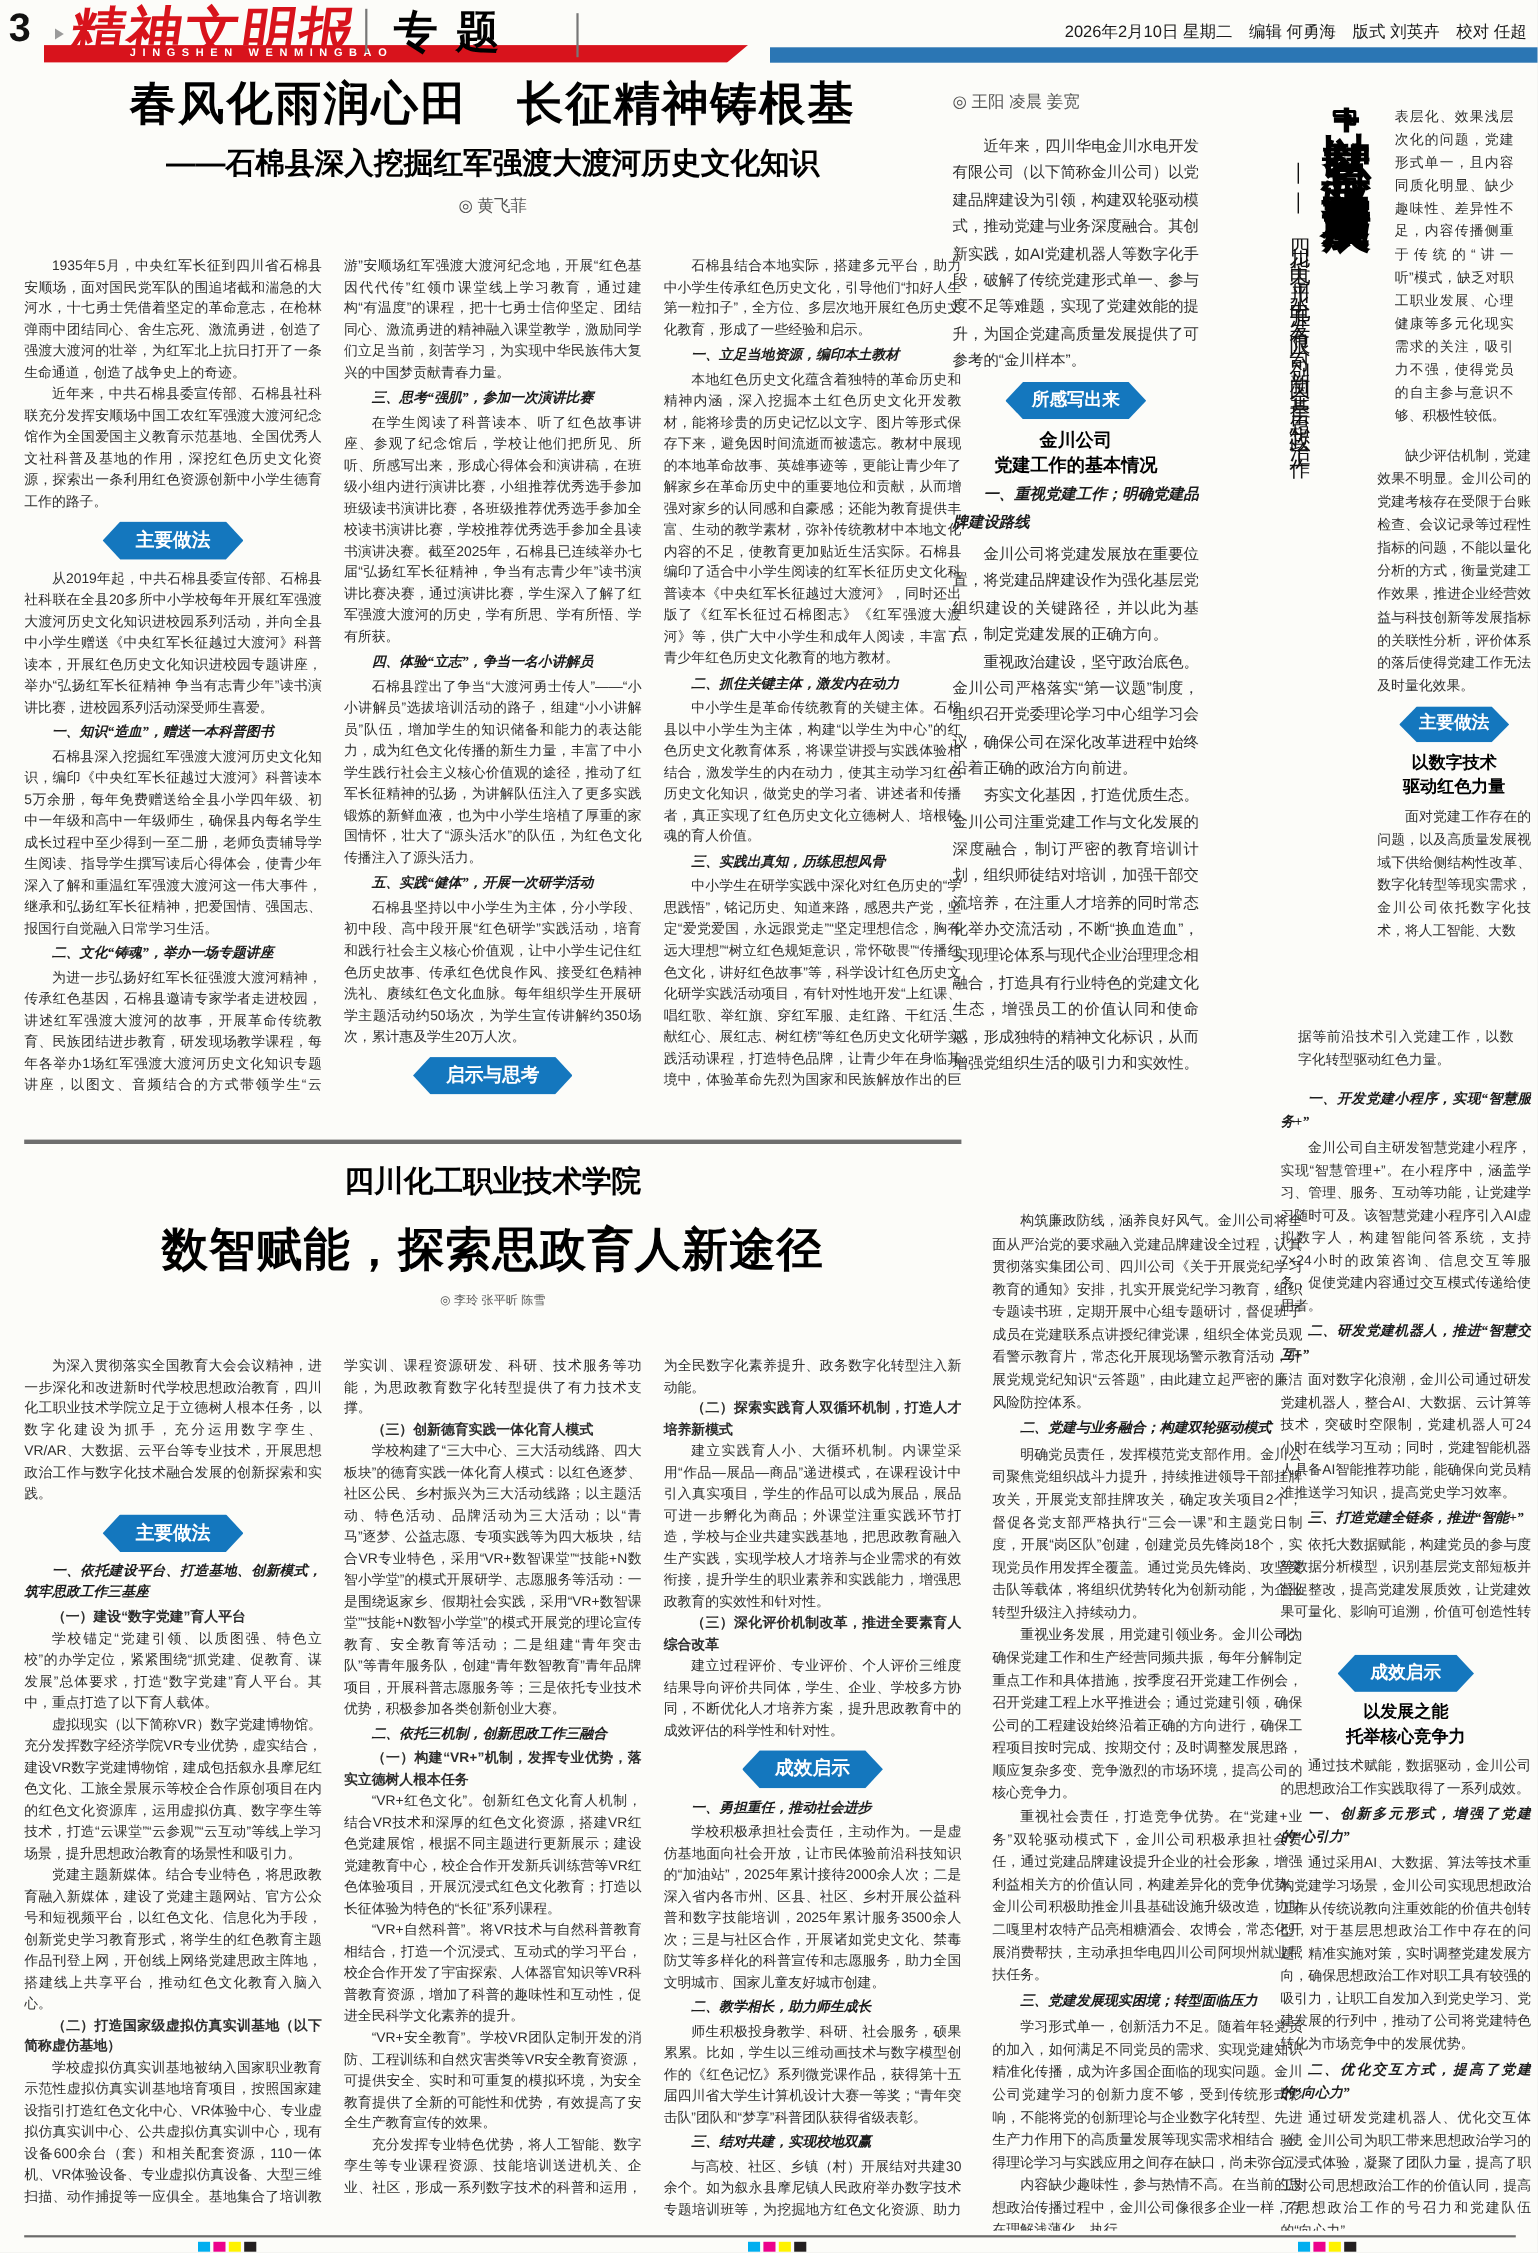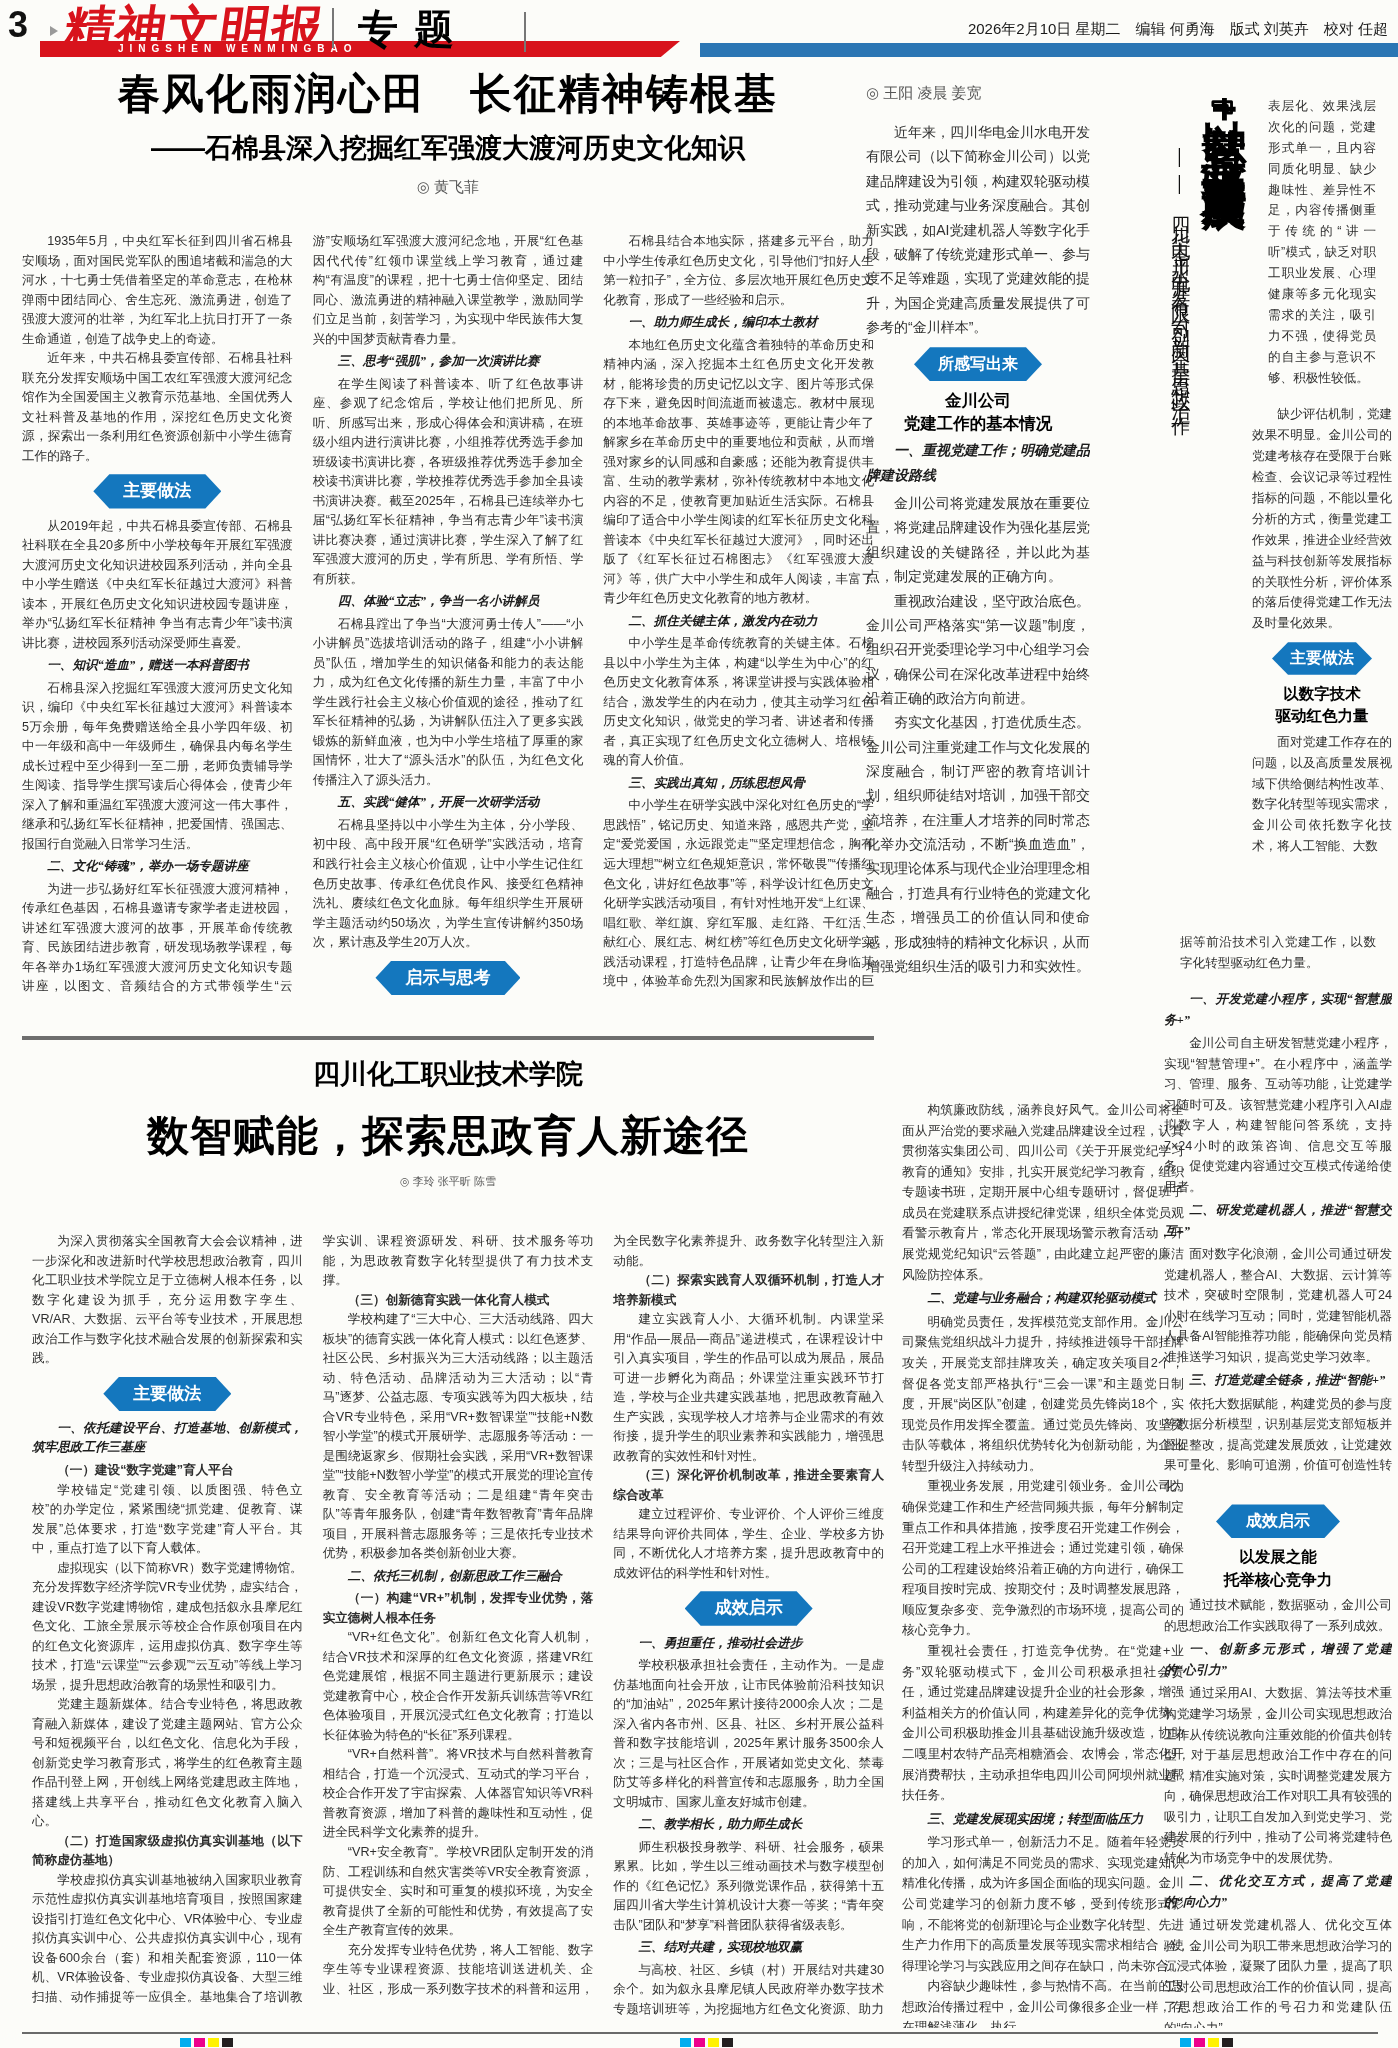--- a/index.html
+++ b/index.html
@@ -38,21 +38,21 @@
   .a1 .by{font-size:15px;margin-top:12px;}
   .a1-body{position:absolute;left:22px;top:232px;width:852px;height:782px;
           columns:3;column-gap:20px;font-size:12.6px;line-height:1.55;}
   .a1-body .it-badge{font-size:17px;}
   .divider{position:absolute;left:22px;top:1036px;width:852px;height:4px;background:#6e6e6e;}
   
   .a2{position:absolute;left:22px;top:1056px;width:852px;}
   .a2 .t0{font-size:27px;}
   .a2 .t1{font-size:42px;margin-top:16px;letter-spacing:1px;}
   .a2 .by{font-size:11px;margin-top:10px;}
-  .a2-body{position:absolute;left:32px;top:1232px;width:852px;height:794px;
+  .a2-body{position:absolute;left:22px;top:1232px;width:852px;height:794px;
           columns:3;column-gap:20px;font-size:12.6px;line-height:1.55;}
   .a2-body .it-badge{font-size:17px;}
   
   .a3-colA1{position:absolute;left:866px;top:80px;width:224px;height:1016px;overflow:hidden;
           font-size:14px;line-height:1.74;text-align:justify;}
   .a3-colA1 .by{font-size:15px;text-align:left;margin-bottom:14px;}
   .a3-colA1 .it-badge{font-size:16px;padding:3px 24px;}
   .a3-colA1 .it-bc{font-size:16.5px;line-height:1.4;}
   .a3-colA2{position:absolute;left:866px;top:1100px;width:282px;height:928px;overflow:hidden;
           font-size:12.7px;line-height:1.62;text-align:justify;margin-left:36px;}
@@ -103,21 +103,21 @@
       <div class="it-sub">二、文化“铸魂”，举办一场专题讲座</div>
       <div class="it-p">为进一步弘扬好红军长征强渡大渡河精神，传承红色基因，石棉县邀请专家学者走进校园，讲述红军强渡大渡河的故事，开展革命传统教育、民族团结进步教育，研发现场教学课程，每年各举办1场红军强渡大渡河历史文化知识专题讲座，以图文、音频结合的方式带领学生“云游”安顺场红军强渡大渡河纪念地，开展“红色基因代代传”红领巾课堂线上学习教育，通过建构“有温度”的课程，把十七勇士信仰坚定、团结同心、激流勇进的精神融入课堂教学，激励同学们立足当前，刻苦学习，为实现中华民族伟大复兴的中国梦贡献青春力量。</div>
       <div class="it-sub">三、思考“强肌”，参加一次演讲比赛</div>
       <div class="it-p">在学生阅读了科普读本、听了红色故事讲座、参观了纪念馆后，学校让他们把所见、所听、所感写出来，形成心得体会和演讲稿，在班级小组内进行演讲比赛，小组推荐优秀选手参加班级读书演讲比赛，各班级推荐优秀选手参加全校读书演讲比赛，学校推荐优秀选手参加全县读书演讲决赛。截至2025年，石棉县已连续举办七届“弘扬红军长征精神，争当有志青少年”读书演讲比赛决赛，通过演讲比赛，学生深入了解了红军强渡大渡河的历史，学有所思、学有所悟、学有所获。</div>
       <div class="it-sub">四、体验“立志”，争当一名小讲解员</div>
       <div class="it-p">石棉县蹚出了争当“大渡河勇士传人”——“小小讲解员”选拔培训活动的路子，组建“小小讲解员”队伍，增加学生的知识储备和能力的表达能力，成为红色文化传播的新生力量，丰富了中小学生践行社会主义核心价值观的途径，推动了红军长征精神的弘扬，为讲解队伍注入了更多实践锻炼的新鲜血液，也为中小学生培植了厚重的家国情怀，壮大了“源头活水”的队伍，为红色文化传播注入了源头活力。</div>
       <div class="it-sub">五、实践“健体”，开展一次研学活动</div>
       <div class="it-p">石棉县坚持以中小学生为主体，分小学段、初中段、高中段开展“红色研学”实践活动，培育和践行社会主义核心价值观，让中小学生记住红色历史故事、传承红色优良作风、接受红色精神洗礼、赓续红色文化血脉。每年组织学生开展研学主题活动约50场次，为学生宣传讲解约350场次，累计惠及学生20万人次。</div>
       <div class="it-badge">启示与思考</div>
       <div class="it-p">石棉县结合本地实际，搭建多元平台，助力中小学生传承红色历史文化，引导他们“扣好人生第一粒扣子”，全方位、多层次地开展红色历史文化教育，形成了一些经验和启示。</div>
-      <div class="it-sub">一、助力师生成长，编印本土教材</div>
+      <div class="it-sub">一、立足当地资源，编印本土教材</div>
       <div class="it-p">本地红色历史文化蕴含着独特的革命历史和精神内涵，深入挖掘本土红色历史文化开发教材，能将珍贵的历史记忆以文字、图片等形式保存下来，避免因时间流逝而被遗忘。教材中展现的本地革命故事、英雄事迹等，更能让青少年了解家乡在革命历史中的重要地位和贡献，从而增强对家乡的认同感和自豪感；还能为教育提供丰富、生动的教学素材，弥补传统教材中本地文化内容的不足，使教育更加贴近生活实际。石棉县编印了适合中小学生阅读的红军长征历史文化科普读本《中央红军长征越过大渡河》，同时还出版了《红军长征过石棉图志》《红军强渡大渡河》等，供广大中小学生和成年人阅读，丰富了青少年红色历史文化教育的地方教材。</div>
       <div class="it-sub">二、抓住关键主体，激发内在动力</div>
       <div class="it-p">中小学生是革命传统教育的关键主体。石棉县以中小学生为主体，构建“以学生为中心”的红色历史文化教育体系，将课堂讲授与实践体验相结合，激发学生的内在动力，使其主动学习红色历史文化知识，做党史的学习者、讲述者和传播者，真正实现了红色历史文化立德树人、培根铸魂的育人价值。</div>
       <div class="it-sub">三、实践出真知，历练思想风骨</div>
       <div class="it-p">中小学生在研学实践中深化对红色历史的“学思践悟”，铭记历史、知道来路，感恩共产党，坚定“爱党爱国，永远跟党走”“坚定理想信念，胸有远大理想”“树立红色规矩意识，常怀敬畏”“传播红色文化，讲好红色故事”等，科学设计红色历史文化研学实践活动项目，有针对性地开发“上红课、唱红歌、举红旗、穿红军服、走红路、干红活、献红心、展红志、树红榜”等红色历史文化研学实践活动课程，打造特色品牌，让青少年在身临其境中，体验革命先烈为国家和民族解放作出的巨大牺牲，塑造爱国情怀和报国风骨。　（作者单位：中共石棉县委宣传部）</div>
     </div>
 
   <div class="divider"></div>
 
   <div class="a2">

